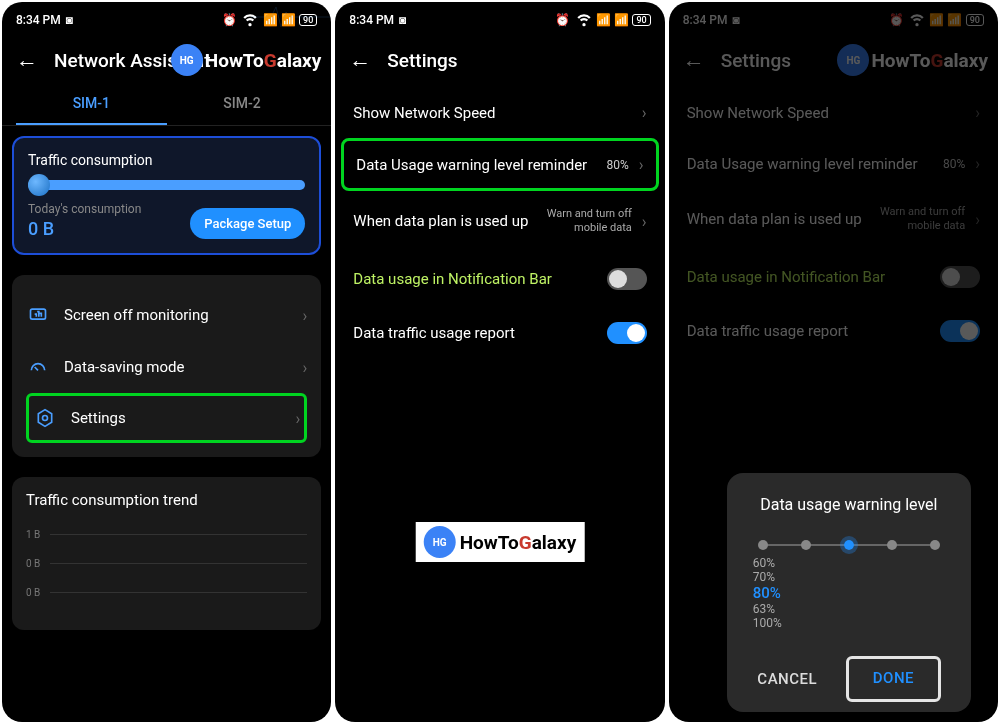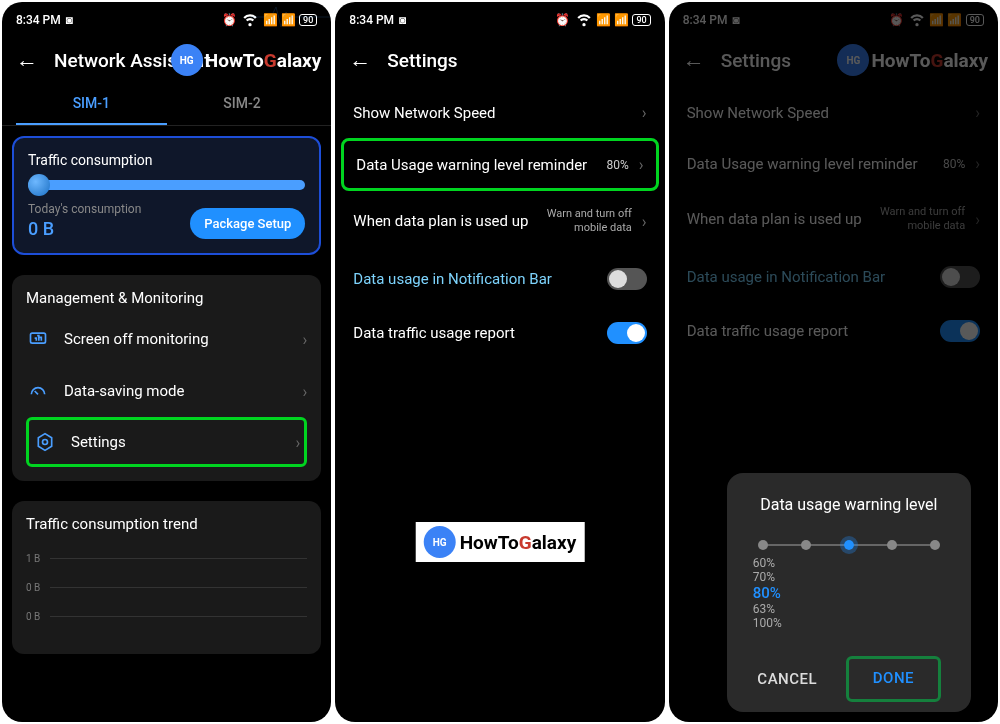--- a/index.html
+++ b/index.html
@@ -53,21 +53,21 @@
 .trend-card .section-title { margin-bottom: 20px; }
 .trend-row { display: flex; align-items: center; font-size: 10px; color: #777; margin: 18px 0; }
 .trend-line { flex: 1; height: 1px; background: #333; margin-left: 10px; }
 
 
 .settings-body { padding: 4px 0; }
 .srow { display: flex; align-items: center; padding: 16px 18px; cursor: pointer; }
 .srow-label { flex: 1; font-size: 15px; }
 .srow-value { font-size: 12px; color: #ccc; margin-right: 10px; }
 .srow-sub { font-size: 11px; color: #aaa; text-align: right; margin-right: 10px; line-height: 1.3; }
-.srow.disabled .srow-label { color: #7dd3fc; }
+.srow.disabled .srow-label { color: #bef264; }
 .srow.hl { border: 3px solid #00d420; border-radius: 8px; margin: 0 6px; padding: 14px 12px; }
 
 
 .toggle { width: 40px; height: 22px; background: #555; border-radius: 11px; position: relative; }
 .toggle-knob { width: 18px; height: 18px; background: #ddd; border-radius: 50%; position: absolute; top: 2px; left: 2px; }
 .toggle.on { background: #2090ff; }
 .toggle.on .toggle-knob { left: 20px; background: #fff; }
 
 
 .screen3 .dimmed { opacity: 0.35; }
@@ -77,21 +77,21 @@
 .dialog { background: #2a2a2a; border-radius: 16px; padding: 22px 16px 10px; }
 .dialog-title { text-align: center; font-size: 16px; margin-bottom: 30px; }
 .slider-track { position: relative; height: 2px; background: #666; margin: 0 20px 10px; }
 .slider-dot { position: absolute; top: -4px; width: 10px; height: 10px; background: #888; border-radius: 50%; transform: translateX(-50%); }
 .slider-dot.active { background: #2090ff; width: 18px; height: 18px; top: -8px; border: 4px solid rgba(32,144,255,0.3); background-clip: padding-box; }
 .slider-labels { display: flex; justify-content: space-between; margin: 0 10px 26px; font-size: 12px; color: #aaa; flex-direction: column; }
 .slider-labels .active-label { color: #2090ff; font-size: 15px; font-weight: 500; }
 .dialog-buttons { display: flex; }
 .dialog-btn { flex: 1; text-align: center; padding: 14px 0; font-size: 15px; font-weight: 500; letter-spacing: 0.5px; cursor: pointer; color: #ddd; }
 .dialog-btn.primary { color: #2090ff; }
-.dialog-btn.primary.hl { border: 3px solid #15803d; border-radius: 6px; margin: 0 14px; padding: 10px 0; }
+.dialog-btn.primary.hl { border: 3px solid #e5e5e5; border-radius: 6px; margin: 0 14px; padding: 10px 0; }
 
 
 .pulse { position: absolute; right: 0; top: 0; width: 80px; height: 30px; opacity: 0.15; }
 
 
 .ic { width: 20px; height: 20px; }
 </style>
 </head>
 <body>
 
@@ -139,21 +139,20 @@
     <div class="traffic-info">
       <div>
         <div class="consumption-label">Today's consumption</div>
         <div class="consumption-value">0 B</div>
       </div>
       <button class="package-btn">Package Setup</button>
     </div>
   </div>
 
   <div class="card">
-    <div class="section-title">Management &amp; Monitoring</div>
     <div class="list-item">
       <span class="list-icon">
         <svg class="ic" viewBox="0 0 24 24" fill="none" stroke="#4a9eff" stroke-width="2">
             <rect x="3" y="5" width="18" height="12" rx="2"></rect>
             <path d="M8 11h2v3M11 8h2v6M14 10h2v4"></path>
           </svg>
       </span>
       <span class="list-label">Screen off monitoring</span>
       <span class="list-chevron">›</span>
     </div>

